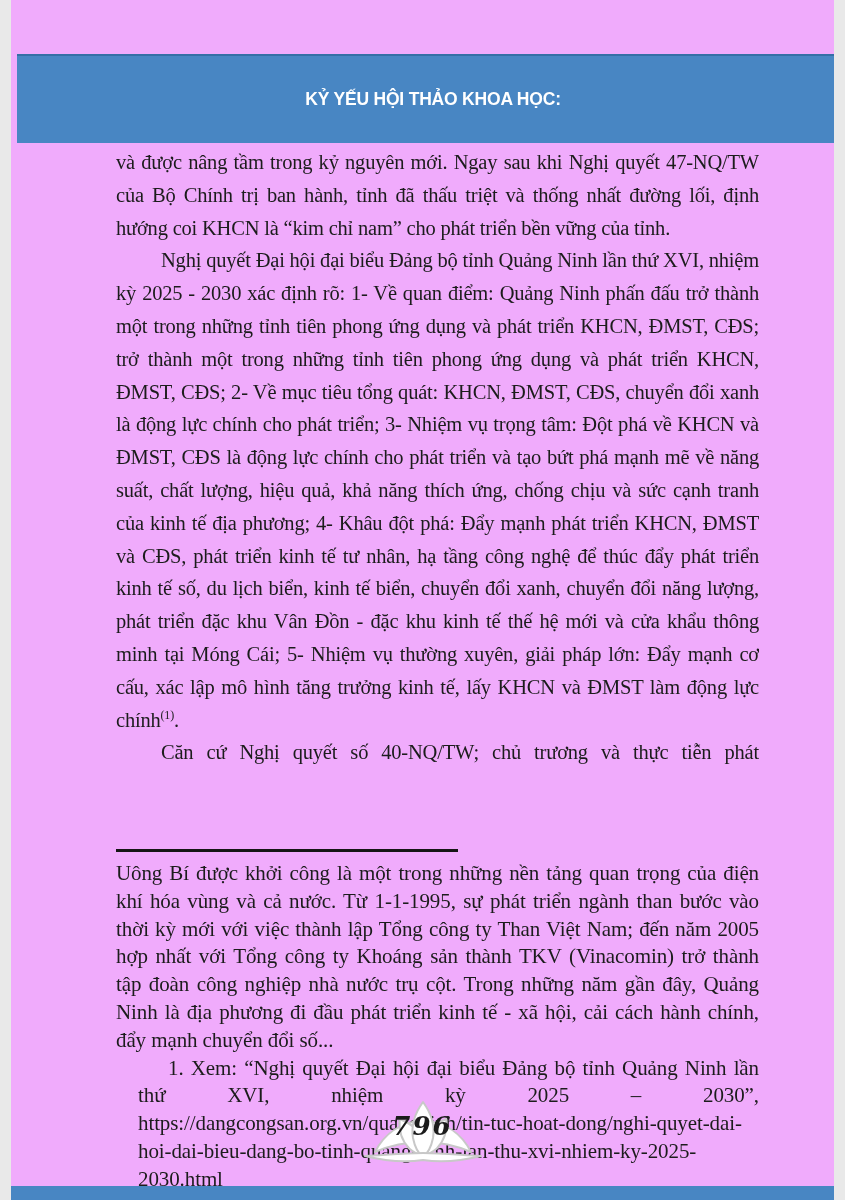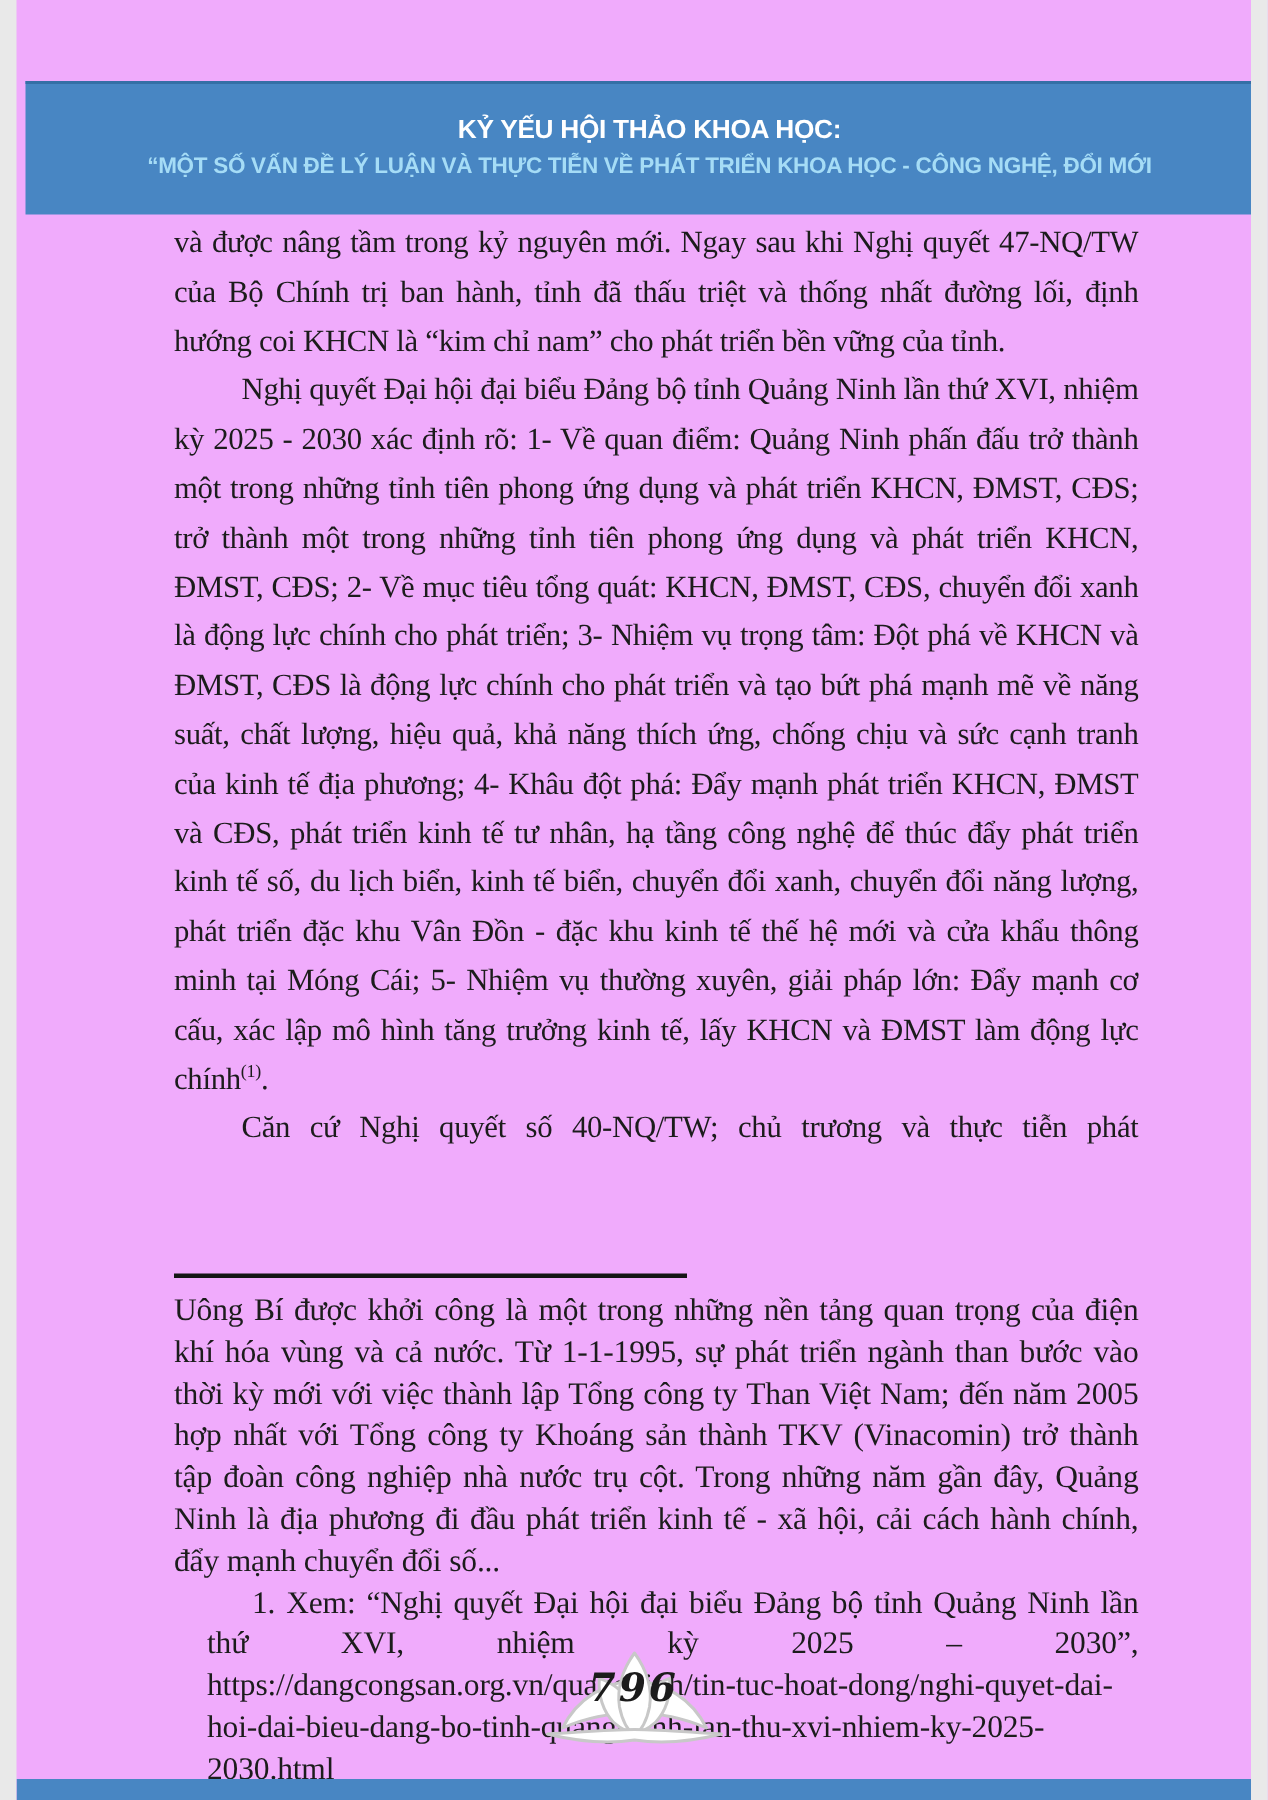--- a/index.html
+++ b/index.html
@@ -60,21 +60,20 @@
     position:absolute; left:0; top:1186px; width:845px; height:14px; background:#4886c3;
   }
 </style>
 </head>
 <body>
 
 <div class="page">
 
   <header class="banner">
     <div class="banner-title">KỶ YẾU HỘI THẢO KHOA HỌC:</div>
-    <div class="banner-sub">“MỘT SỐ VẤN ĐỀ LÝ LUẬN VÀ THỰC TIỄN VỀ PHÁT TRIỂN KHOA HỌC - CÔNG NGHỆ, ĐỔI MỚI</div>
   </header>
 
   <main class="body-text">
     <p class="para">và được nâng tầm trong kỷ nguyên mới. Ngay sau khi Nghị quyết 47-NQ/TW của Bộ Chính trị ban hành, tỉnh đã thấu triệt và thống nhất đường lối, định hướng coi KHCN là “kim chỉ nam” cho phát triển bền vững của tỉnh.</p>
     <p class="para indent"><span>Nghị quyết Đại hội đại biểu Đảng bộ tỉnh Quảng Ninh lần thứ XVI, nhiệm kỳ 2025 - 2030 xác định rõ: 1- Về quan điểm: Quảng Ninh phấn đấu trở thành một trong những tỉnh tiên phong ứng dụng và phát triển KHCN, ĐMST, CĐS; trở thành một trong những tỉnh tiên phong ứng dụng và phát triển KHCN, ĐMST, CĐS; 2- Về mục tiêu tổng quát: KHCN, ĐMST, CĐS, chuyển đổi xanh là động lực chính cho phát triển; 3- Nhiệm vụ trọng tâm: Đột phá về KHCN và ĐMST, CĐS là động lực chính cho phát triển và tạo bứt phá mạnh mẽ về năng suất, chất lượng, hiệu quả, khả năng thích ứng, chống chịu và sức cạnh tranh của kinh tế địa phương; 4- Khâu đột phá: Đẩy mạnh phát triển KHCN, ĐMST và CĐS, phát triển kinh tế tư nhân, hạ tầng công nghệ để thúc đẩy phát triển kinh tế số, du lịch biển, kinh tế biển, chuyển đổi xanh, chuyển đổi năng lượng, phát triển đặc khu Vân Đồn - đặc khu kinh tế thế hệ mới và cửa khẩu thông minh tại Móng Cái; 5- Nhiệm vụ thường xuyên, giải pháp lớn: Đẩy mạnh cơ cấu, xác lập mô hình tăng trưởng kinh tế, lấy KHCN và ĐMST làm động lực chính</span><sup>(1)</sup><span>.</span></p>
     <p class="para indent stretch">Căn cứ Nghị quyết số 40-NQ/TW; chủ trương và thực tiễn phát</p>
   </main>
 
   <div class="fn-rule"></div>
 

